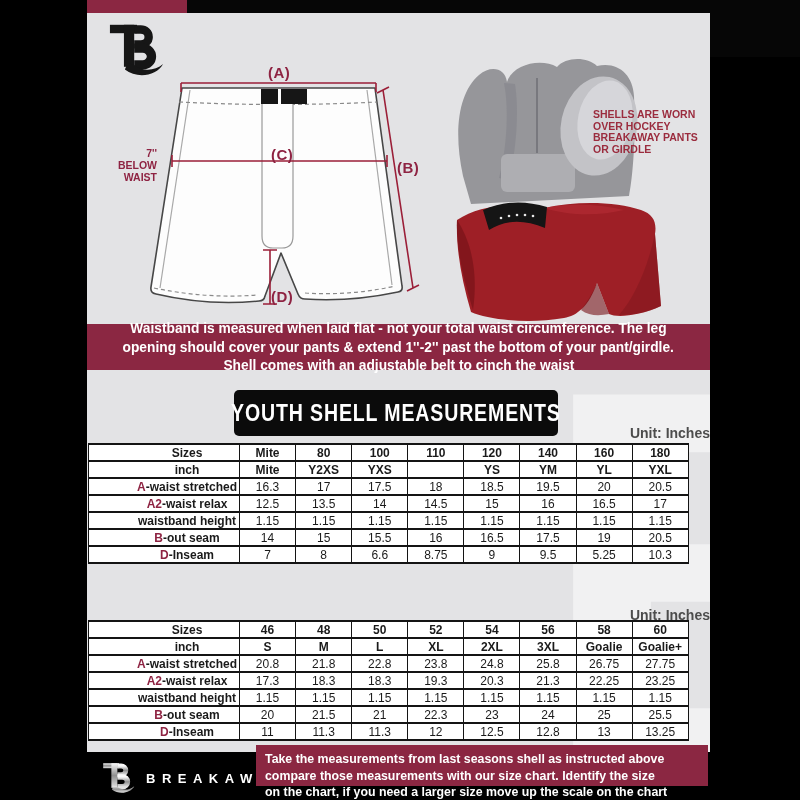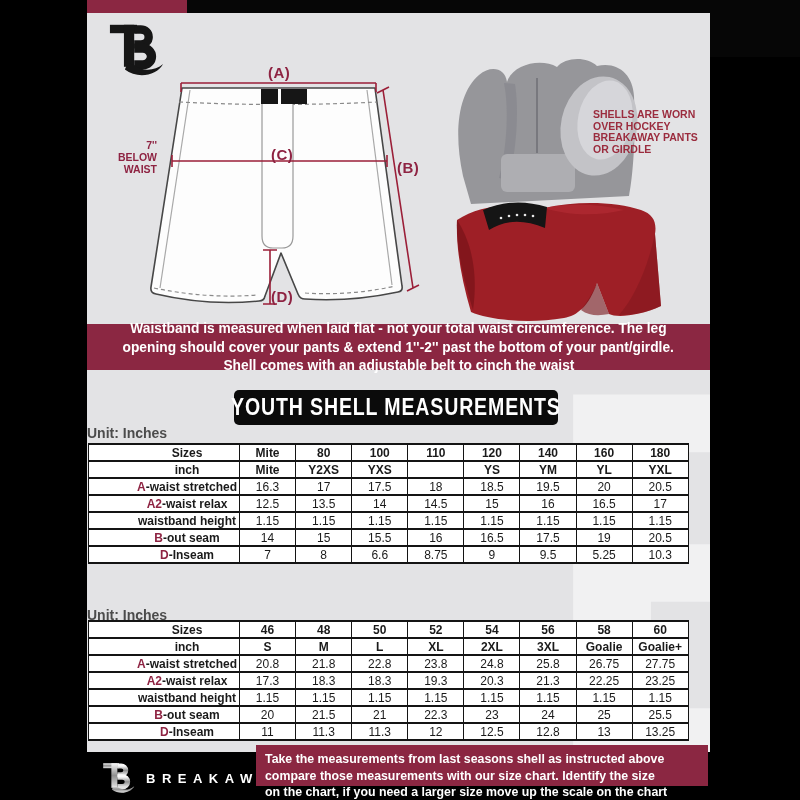--- a/index.html
+++ b/index.html
@@ -18,39 +18,39 @@
             display:flex;align-items:center;justify-content:center;}
   #date-box .t{font-size:25px;font-weight:700;color:#fff;transform:scaleX(.8);white-space:nowrap;}
 
   
   #doc{left:87px;top:13px;width:623px;height:739px;background:#e3e3e5;overflow:hidden;}
   #watermark{left:450px;top:355px;font-size:540px;line-height:.78;font-weight:700;
              color:rgba(255,255,255,.5);pointer-events:none;}
 
   
   .mlabel{font-size:15px;font-weight:700;color:var(--accent);letter-spacing:.5px;white-space:nowrap;}
-  #waist-note{left:26px;top:126px;width:44px;text-align:right;font-size:10.5px;line-height:12px;
+  #waist-note{left:26px;top:134px;width:44px;text-align:right;font-size:10.5px;line-height:12px;
               font-weight:700;color:var(--accent);}
 
   
   #photo-note{left:506px;top:80px;width:118px;font-size:10.5px;line-height:11.5px;
               font-weight:700;color:#9b2c3e;margin-top:16px;}
 
   
   #info-banner{left:0;top:311px;width:623px;height:46px;background:var(--maroon);
                display:flex;flex-direction:column;align-items:center;justify-content:center;}
   #info-banner div{color:#fff;font-size:14.2px;line-height:18.5px;font-weight:600;white-space:nowrap;
                    transform:scaleX(.97);}
 
   
-  .section-banner{left:147px;width:324px;height:35px;background:#0b0b0b;border-radius:5px;
+  .section-banner{left:147px;width:324px;height:46px;background:#0b0b0b;border-radius:5px;
                   display:flex;align-items:center;justify-content:center;}
   .section-banner .t{color:#fff;font-size:23px;font-weight:700;letter-spacing:1px;
                      transform:scaleX(.85);white-space:nowrap;}
-  .unit{left:0;width:623px;text-align:left;font-size:14px;font-weight:600;color:#4c4c4c;}
+  .unit{left:0;width:623px;text-align:right;font-size:14px;font-weight:600;color:#4c4c4c;}
 
   
   table.meas{border-collapse:collapse;table-layout:fixed;width:600px;background:#fff;}
   table.meas td{border-left:1.5px solid #141414;border-right:1.5px solid #141414;
                 border-top:2.5px solid #141414;border-bottom:2.5px solid #141414;
                 height:15px;font-size:12px;text-align:center;padding:0;color:#1a1a1a;font-weight:400;}
   table.meas td.lbl{text-align:center;padding-left:46px;font-weight:700;}
   table.meas td.hdr{font-weight:700;}
   table.meas .accent{color:var(--accent);font-weight:700;}
 

